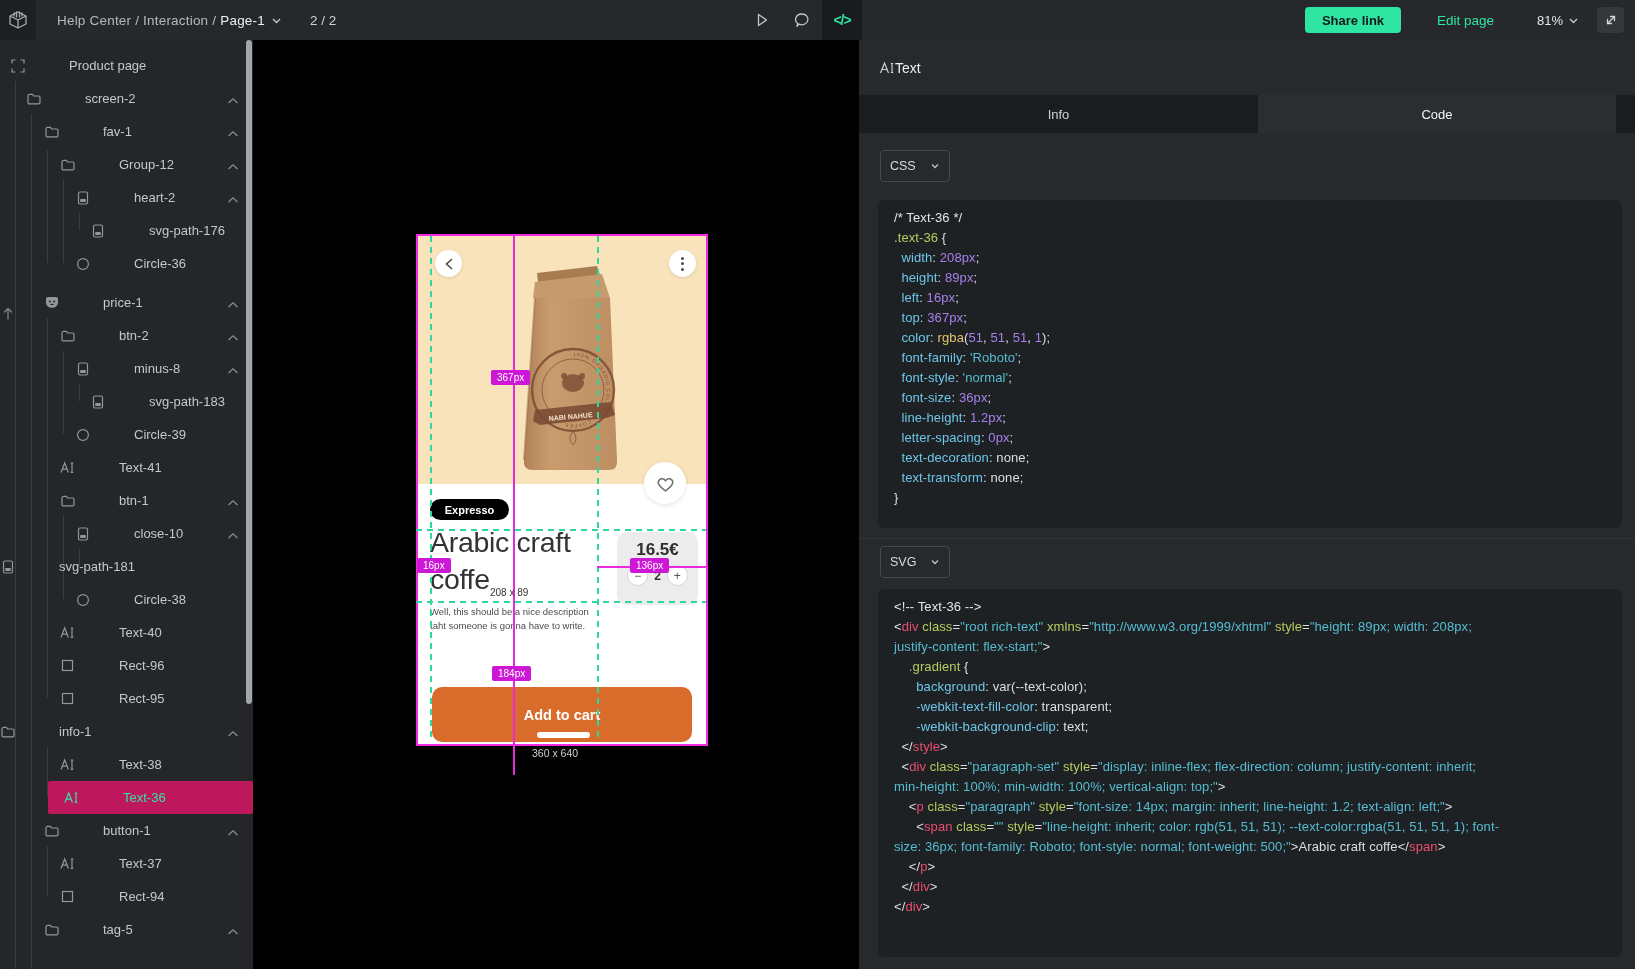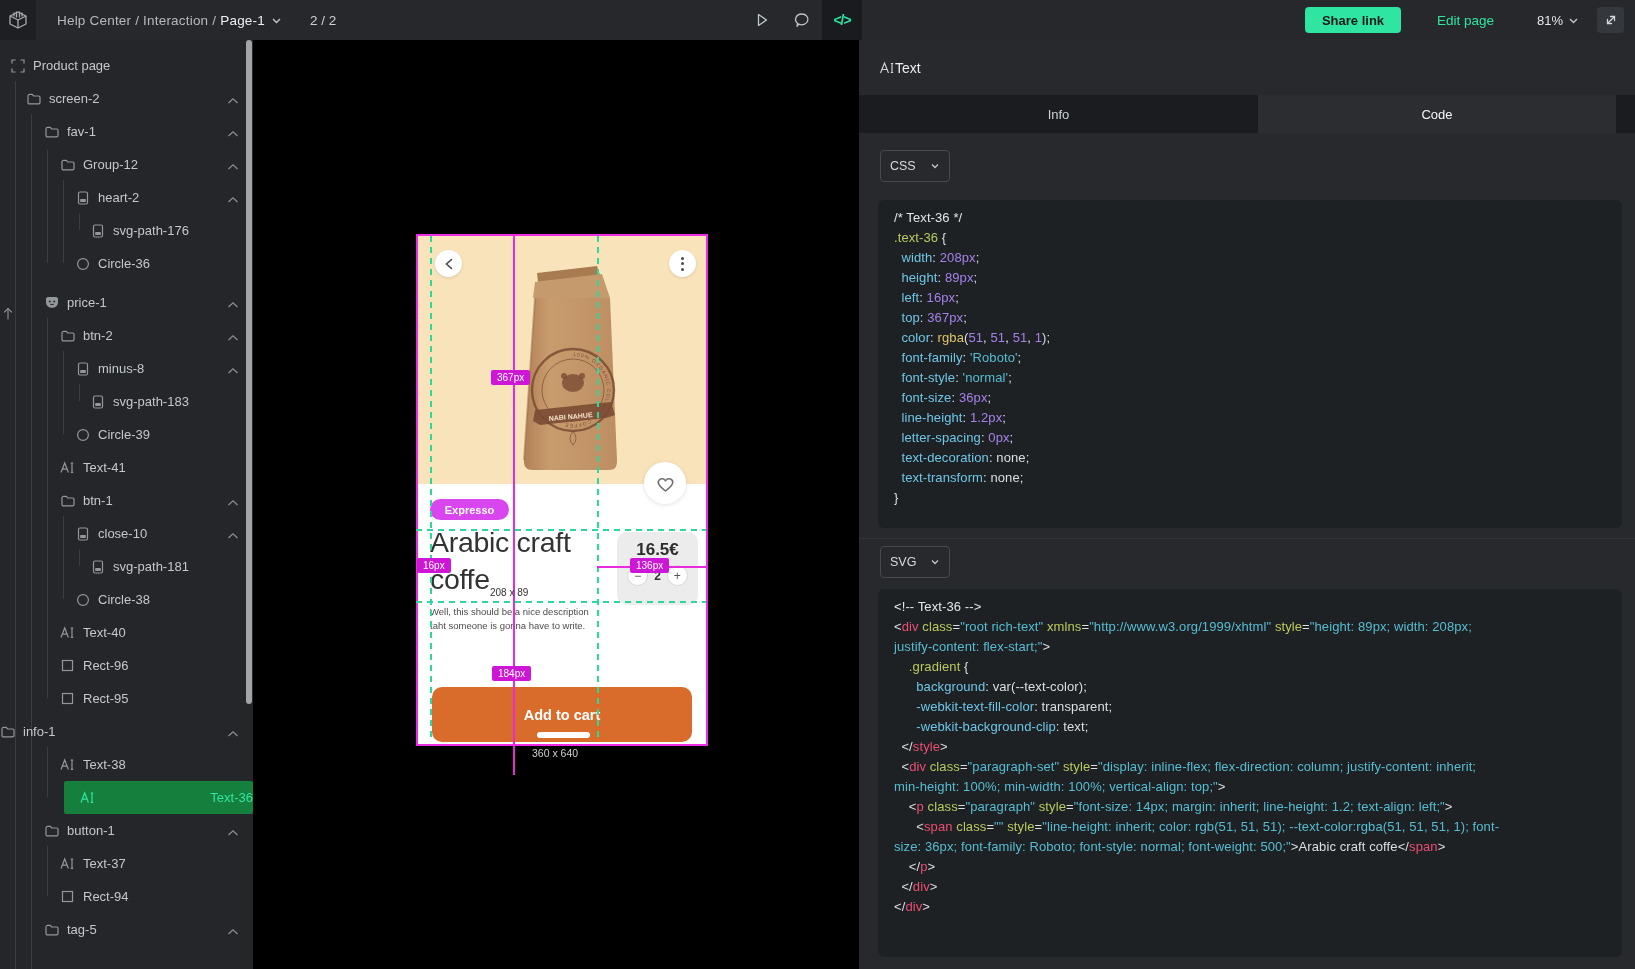--- a/index.html
+++ b/index.html
@@ -19,43 +19,43 @@
   .share-btn{position:absolute;left:1305px;top:7px;width:96px;height:26px;background:#2ee6a2;border-radius:4px;
     display:flex;align-items:center;justify-content:center;font-size:13px;font-weight:600;color:#15181b;cursor:pointer;}
   .edit-link{position:absolute;left:1437px;top:0;height:40px;display:flex;align-items:center;font-size:13.5px;color:#2ee6a2;cursor:pointer;}
   .zoom-ctl{position:absolute;left:1537px;top:0;height:40px;display:flex;align-items:center;gap:5px;font-size:13px;color:#e3e5e7;cursor:pointer;}
   .expand-btn{position:absolute;left:1597px;top:7px;width:27px;height:26px;background:#34373b;border-radius:4px;
     display:flex;align-items:center;justify-content:center;cursor:pointer;}
 
   
   .sidebar{position:absolute;left:0;top:40px;width:253px;height:929px;background:#242629;z-index:20;}
   .tree{position:absolute;left:0;top:9px;width:253px;}
-  .trow{position:relative;height:33px;display:flex;align-items:center;font-size:13px;color:#c5c8cb;cursor:pointer;}
+  .trow{position:relative;height:33px;display:flex;align-items:center;font-size:13px;color:#c5c8cb;cursor:pointer;gap:36px;}
   .trow.gap{margin-top:6px;}
-  .trow.selected{margin-left:64px;padding-left:16px !important;background:#15803d;color:#34e3a0;border-radius:2px;justify-content:space-between;}
+  .trow.selected{margin-left:48px;padding-left:16px !important;background:#be185d;color:#34e3a0;border-radius:2px;}
   .trow.selected .tree-ico svg *{stroke:#34e3a0;}
   .tlabel{margin-left:8px;white-space:nowrap;}
   .tree-ico{width:15px;height:15px;display:inline-flex;align-items:center;justify-content:center;flex:0 0 15px;}
   .tree-ico svg{display:block;}
   .tchev{position:absolute;right:14px;top:11px;}
   .tarrow{position:absolute;left:2px;top:21px;}
   .guide{position:absolute;width:1px;background:#3a3d41;}
   .sb-scroll{position:absolute;left:246px;top:0px;width:6px;height:664px;background:#a3a6a9;border-radius:3px;}
 
   
   .canvas{position:absolute;left:253px;top:40px;width:606px;height:929px;background:#000;overflow:hidden;}
   .phone{position:absolute;left:163px;top:194px;width:288px;height:508px;background:#fff;border:2px solid #ef2ce2;box-sizing:content-box;}
   .phone-img{position:absolute;left:0;top:0;width:288px;height:248px;background:#f8e3bb;}
   .circ-btn{position:absolute;width:27px;height:27px;border-radius:50%;background:#fff;display:flex;align-items:center;justify-content:center;
     box-shadow:0 1px 3px rgba(0,0,0,.12);cursor:pointer;}
   .heart-btn{position:absolute;left:226px;top:226px;width:42px;height:42px;border-radius:50%;background:#fff;
     display:flex;align-items:center;justify-content:center;box-shadow:0 1px 4px rgba(0,0,0,.12);cursor:pointer;z-index:3;}
   .dots{display:flex;flex-direction:column;gap:2.5px;}
   .dots i{width:3px;height:3px;border-radius:50%;background:#4a4a4a;}
-  .tag-pill{position:absolute;left:12px;top:263px;width:79px;height:21px;background:#d946ef;border-radius:11px;
+  .tag-pill{position:absolute;left:12px;top:263px;width:79px;height:21px;background:#000000;border-radius:11px;
     display:flex;align-items:center;justify-content:center;color:#fff;font-size:11px;font-weight:600;z-index:2;}
   .m-title{position:absolute;left:12px;top:288px;width:180px;font-size:28.5px;line-height:37px;font-weight:500;color:#333;letter-spacing:-.3px;}
   .m-desc{position:absolute;left:12px;top:369px;width:180px;font-size:9.5px;line-height:14px;color:#4b4b4b;}
   .price-box{position:absolute;left:199px;top:296px;width:81px;height:73px;background:#ececec;border-radius:10px;display:flex;flex-direction:column;align-items:center;}
   .price-val{margin-top:8px;font-size:17px;font-weight:700;color:#2e2e2e;}
   .stepper{margin-top:5px;display:flex;align-items:center;gap:6px;}
   .step-btn{width:21px;height:21px;border-radius:50%;background:#fff;border:1px solid #d7d7d7;box-sizing:border-box;
     display:flex;align-items:center;justify-content:center;font-size:12px;color:#555;cursor:pointer;line-height:1;}
   .qty{font-size:12px;font-weight:700;color:#333;}
   .cta{position:absolute;left:14px;top:451px;width:260px;height:55px;background:#d96b2b;border-radius:10px;
@@ -326,21 +326,21 @@
             <svg width="12" height="14" viewBox="0 0 12 14">
               <rect x="1.5" y="1" width="9" height="12" rx="1.5" fill="none" stroke="#94979a" stroke-width="1.2"></rect>
               <rect class="fillpart" x="3.2" y="8" width="5.6" height="3" rx=".6" fill="#94979a"></rect>
             </svg>
           </span>
           <span class="tlabel">close-10</span>
           <span class="tchev"><svg width="12" height="8" viewBox="0 0 12 8">
               <path d="M1.5 6 L6 1.8 L10.5 6" fill="none" stroke="#8a8d90" stroke-width="1.3"></path>
             </svg></span>
         </div>
-        <div class="trow" style="padding-left: 90px;">
+        <div class="trow" style="">
           <span class="tree-ico">
             <svg width="12" height="14" viewBox="0 0 12 14">
               <rect x="1.5" y="1" width="9" height="12" rx="1.5" fill="none" stroke="#94979a" stroke-width="1.2"></rect>
               <rect class="fillpart" x="3.2" y="8" width="5.6" height="3" rx=".6" fill="#94979a"></rect>
             </svg>
           </span>
           <span class="tlabel">svg-path-181</span>
         </div>
         <div class="trow" style="padding-left: 75px;">
           <span class="tree-ico">

